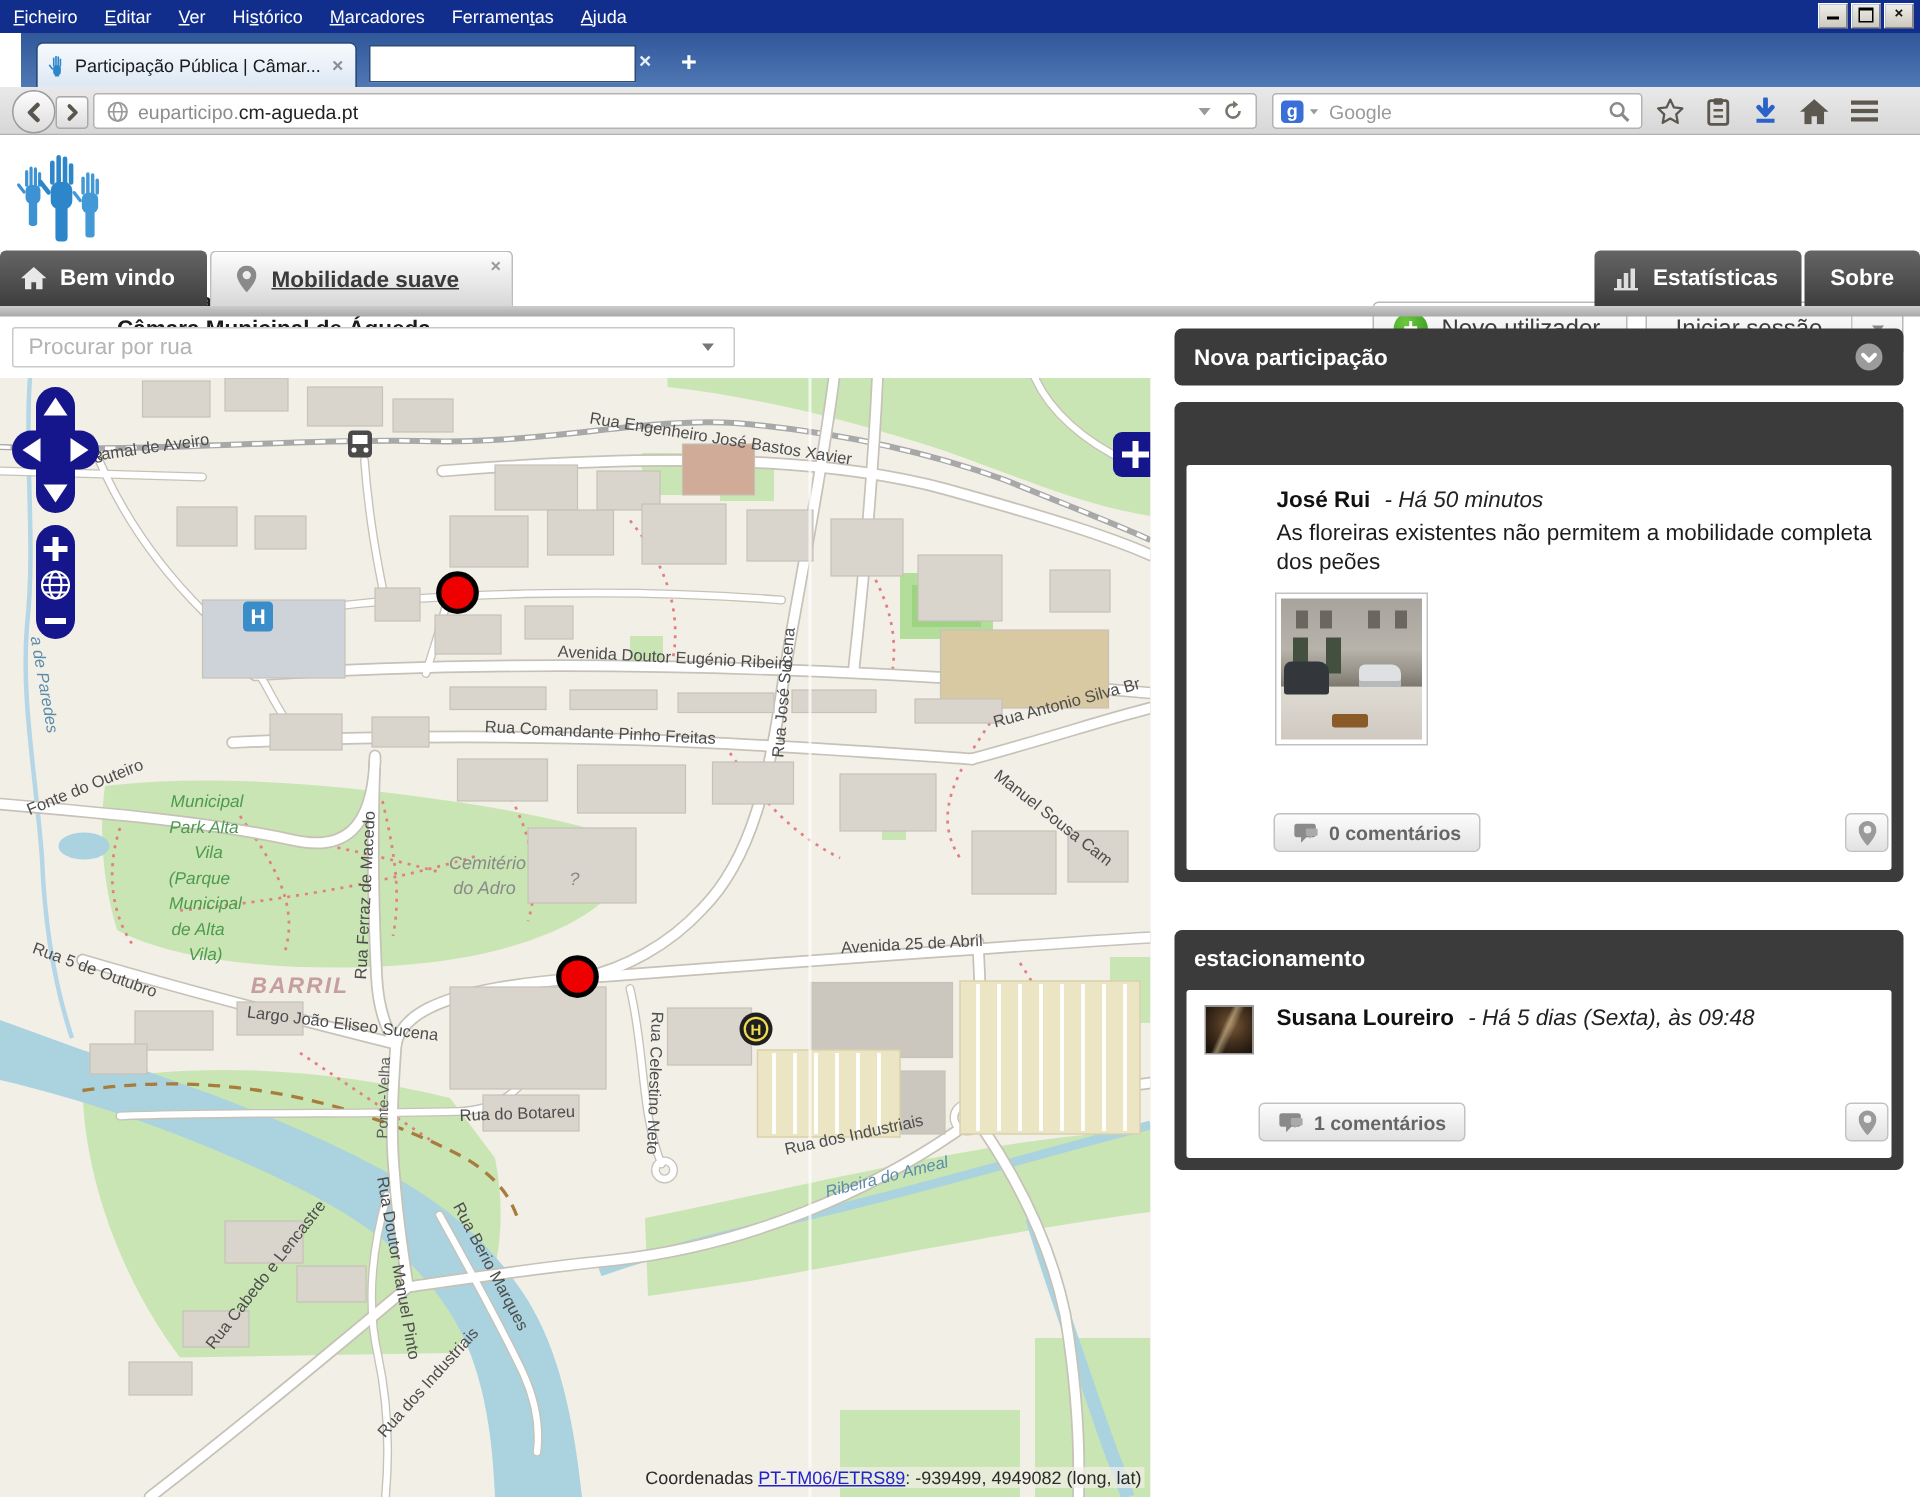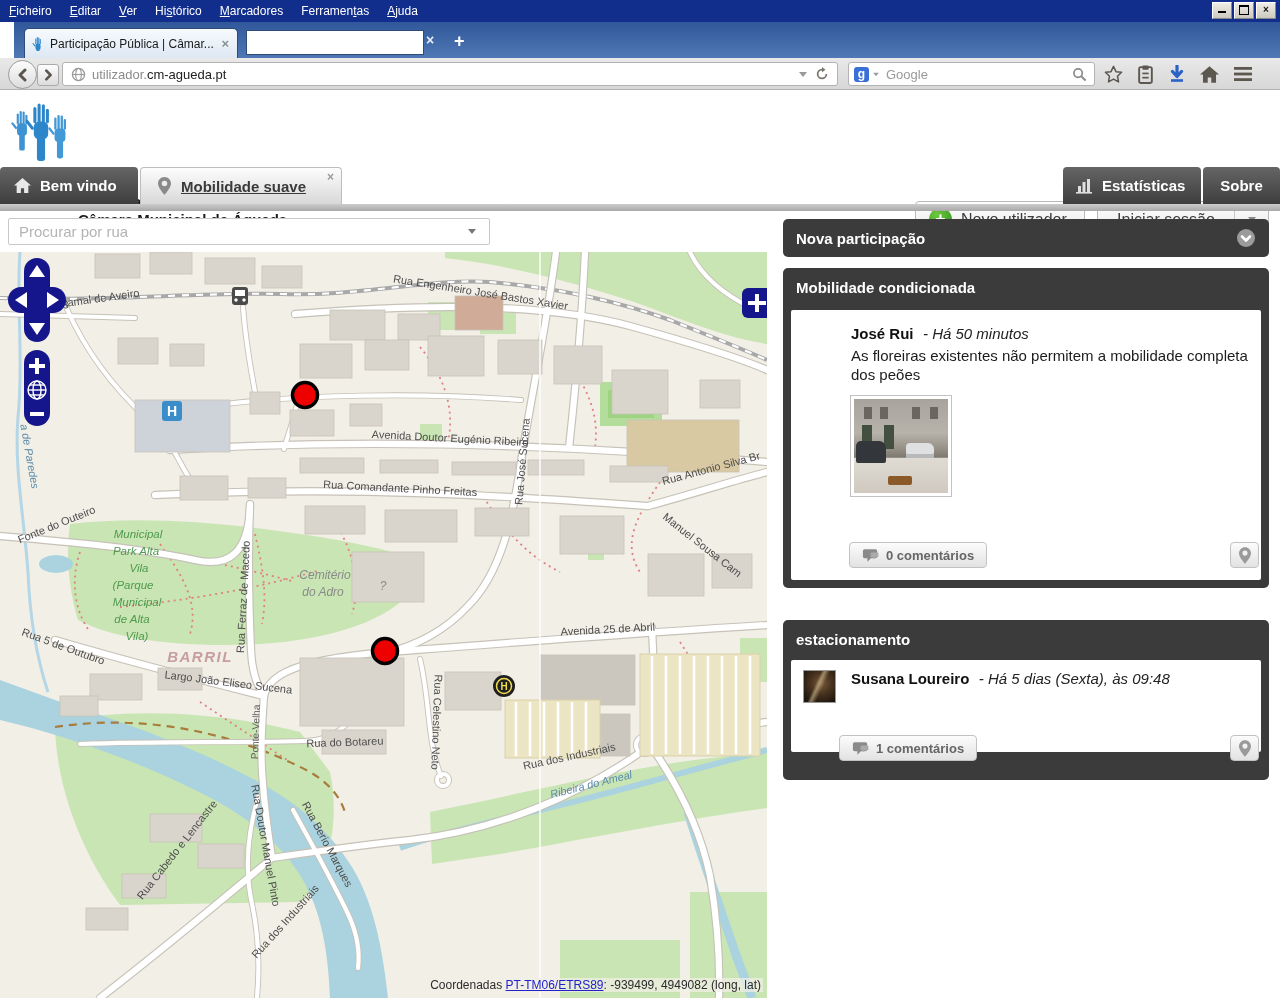--- a/index.html
+++ b/index.html
@@ -143,21 +143,21 @@
       <svg width="12" height="12" viewBox="0 0 14 14">
           <path d="M5,2 L10,7 L5,12" stroke="#5a564e" stroke-width="3" fill="none" stroke-linecap="round" stroke-linejoin="round"></path>
         </svg>
     </div>
     <div class="urlfield">
       <svg width="15" height="15" viewBox="0 0 16 16" style="margin:0 6px 0 8px;">
         <circle cx="8" cy="8" r="6.5" fill="none" stroke="#9a9a9a" stroke-width="1.4"></circle>
         <ellipse cx="8" cy="8" rx="3" ry="6.5" fill="none" stroke="#9a9a9a" stroke-width="1.2"></ellipse>
         <line x1="1.5" y1="8" x2="14.5" y2="8" stroke="#9a9a9a" stroke-width="1.2"></line>
       </svg>
-      <span class="url-pre">utilizador.</span>
+      <span class="url-pre">euparticipo.</span>
         <span class="url-dom">cm-agueda.pt</span>
       <span class="url-right">
         <span class="tri-down"></span>
         <svg width="14" height="14" viewBox="0 0 16 16">
           <path d="M13,8 A5,5 0 1 1 8,3" fill="none" stroke="#7a766e" stroke-width="2"></path>
           <path d="M8,0 L12,3 L8,6 Z" fill="#7a766e"></path>
         </svg>
       </span>
     </div>
     <div class="searchfield">
@@ -518,21 +518,20 @@
 
   <div class="np-bar">
     <span>Nova participação</span>
     <svg width="20" height="20" viewBox="-10 -10 20 20" style="margin-left:auto;">
       <circle r="9" fill="#9b9b9b"></circle>
         <path d="M-4,-1.5 L0,2.5 L4,-1.5" stroke="#fff" stroke-width="2.6" fill="none" stroke-linecap="round" stroke-linejoin="round"></path>
     </svg>
   </div>
 
   <div class="panel" style="top:268px;height:320px;">
-    <div class="panel-h">Mobilidade condicionada</div>
     <div class="card" style="top:42px;height:270px;">
       <div style="position:absolute;left:60px;top:15px;">
         <span class="post-name">José Rui</span>
         <span class="post-time" style="margin-left:5px;">- Há 50 minutos</span>
       </div>
       <div class="post-text" style="position:absolute;left:60px;top:36px;width:415px;">As floreiras existentes não permitem a mobilidade completa dos peões</div>
       <div class="photo-frame" style="left:59px;top:85px;">
         <div class="post-photo">
           <span class="ph-win" style="left:10px;"></span>
             <span class="ph-win" style="left:26px;"></span>
@@ -555,21 +554,21 @@
       <div class="pinbtn" style="left:439px;top:232px;">
         <svg width="12" height="17" viewBox="0 0 16 22">
             <use href="#pin" fill="#9a9a9a"></use>
           </svg>
       </div>
     </div>
   </div>
 
   <div class="panel" style="top:620px;height:160px;">
     <div class="panel-h">estacionamento</div>
-    <div class="card" style="top:40px;height:92px;">
+    <div class="card" style="top:40px;height:112px;">
       <div class="avatar" style="left:12px;top:10px;"></div>
       <div style="position:absolute;left:60px;top:10px;">
         <span class="post-name">Susana Loureiro</span>
         <span class="post-time" style="margin-left:5px;">- Há 5 dias (Sexta), às 09:48</span>
       </div>
       <div class="cbtn" style="left:48px;top:75px;">
         <svg width="17" height="15" viewBox="0 0 19 16">
           <use href="#bubble" fill="#8a8a8a"></use>
             <use href="#bubble" fill="#aaaaaa" transform="translate(9,4) scale(0.55)"></use>
         </svg>

